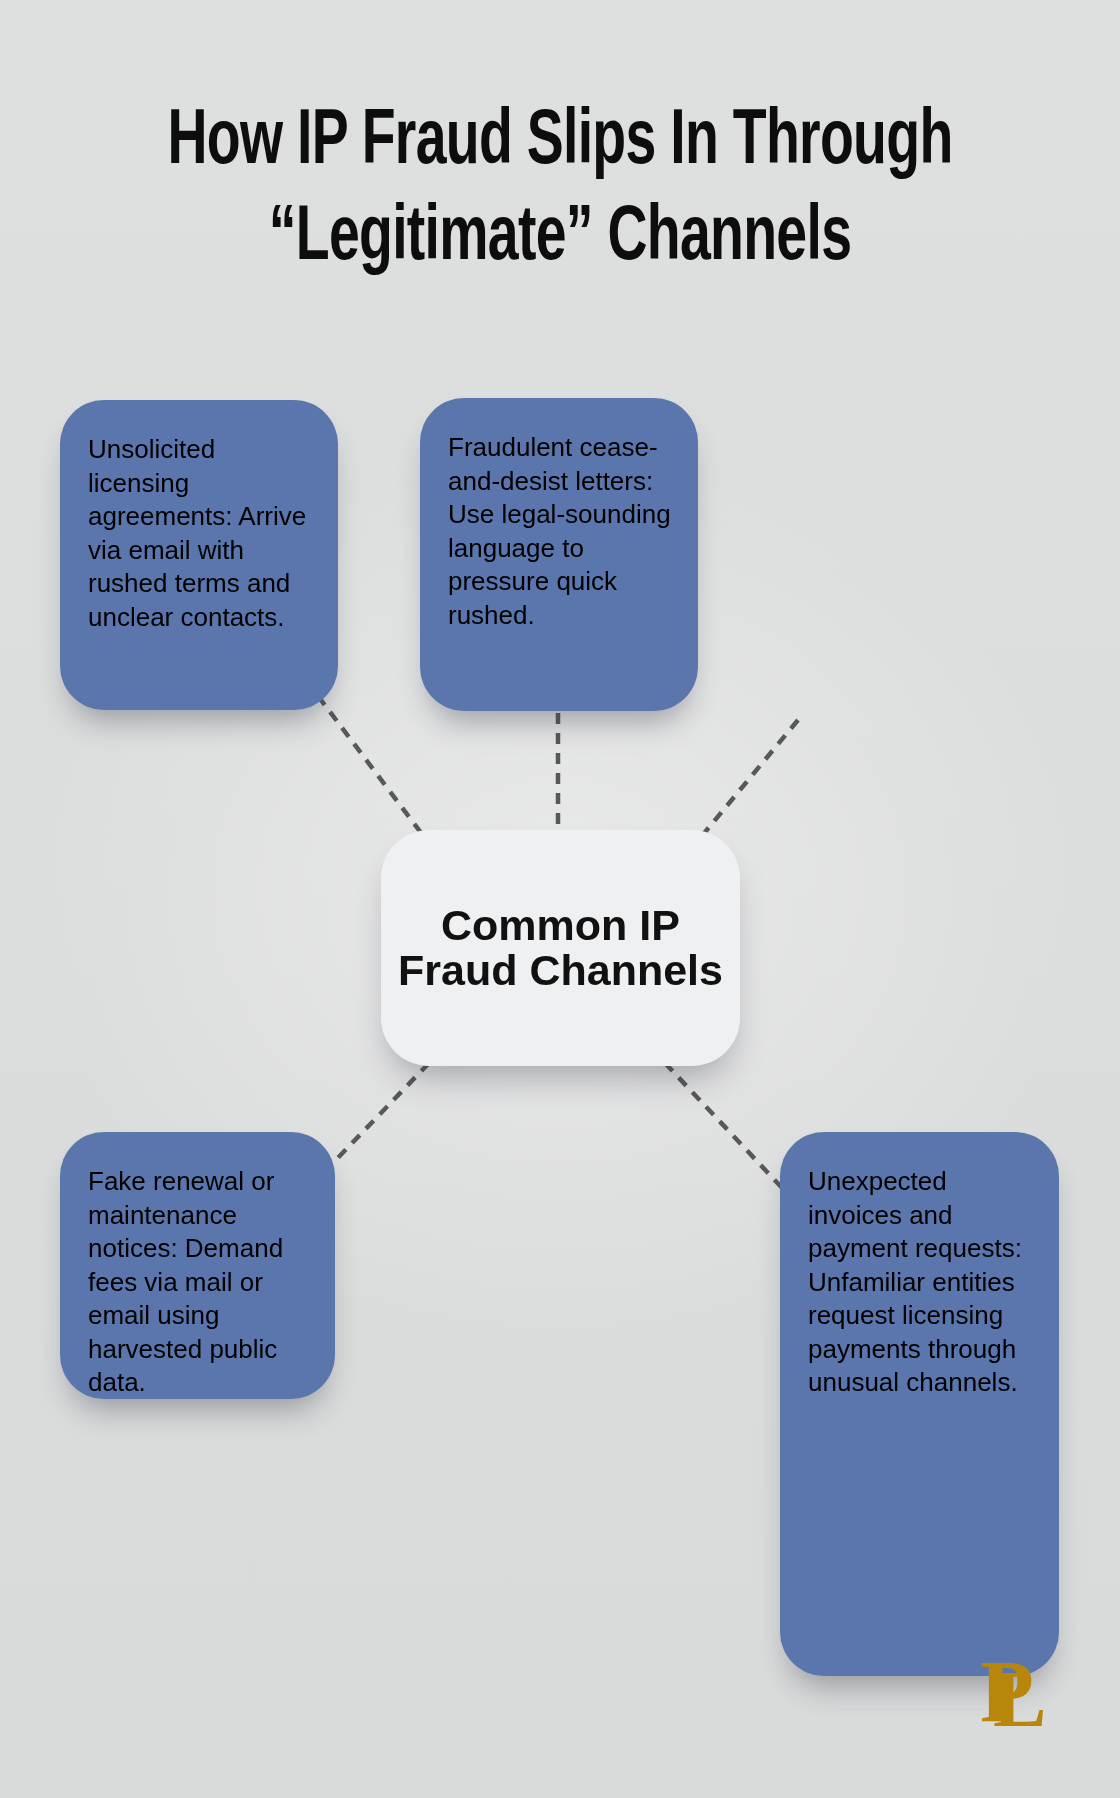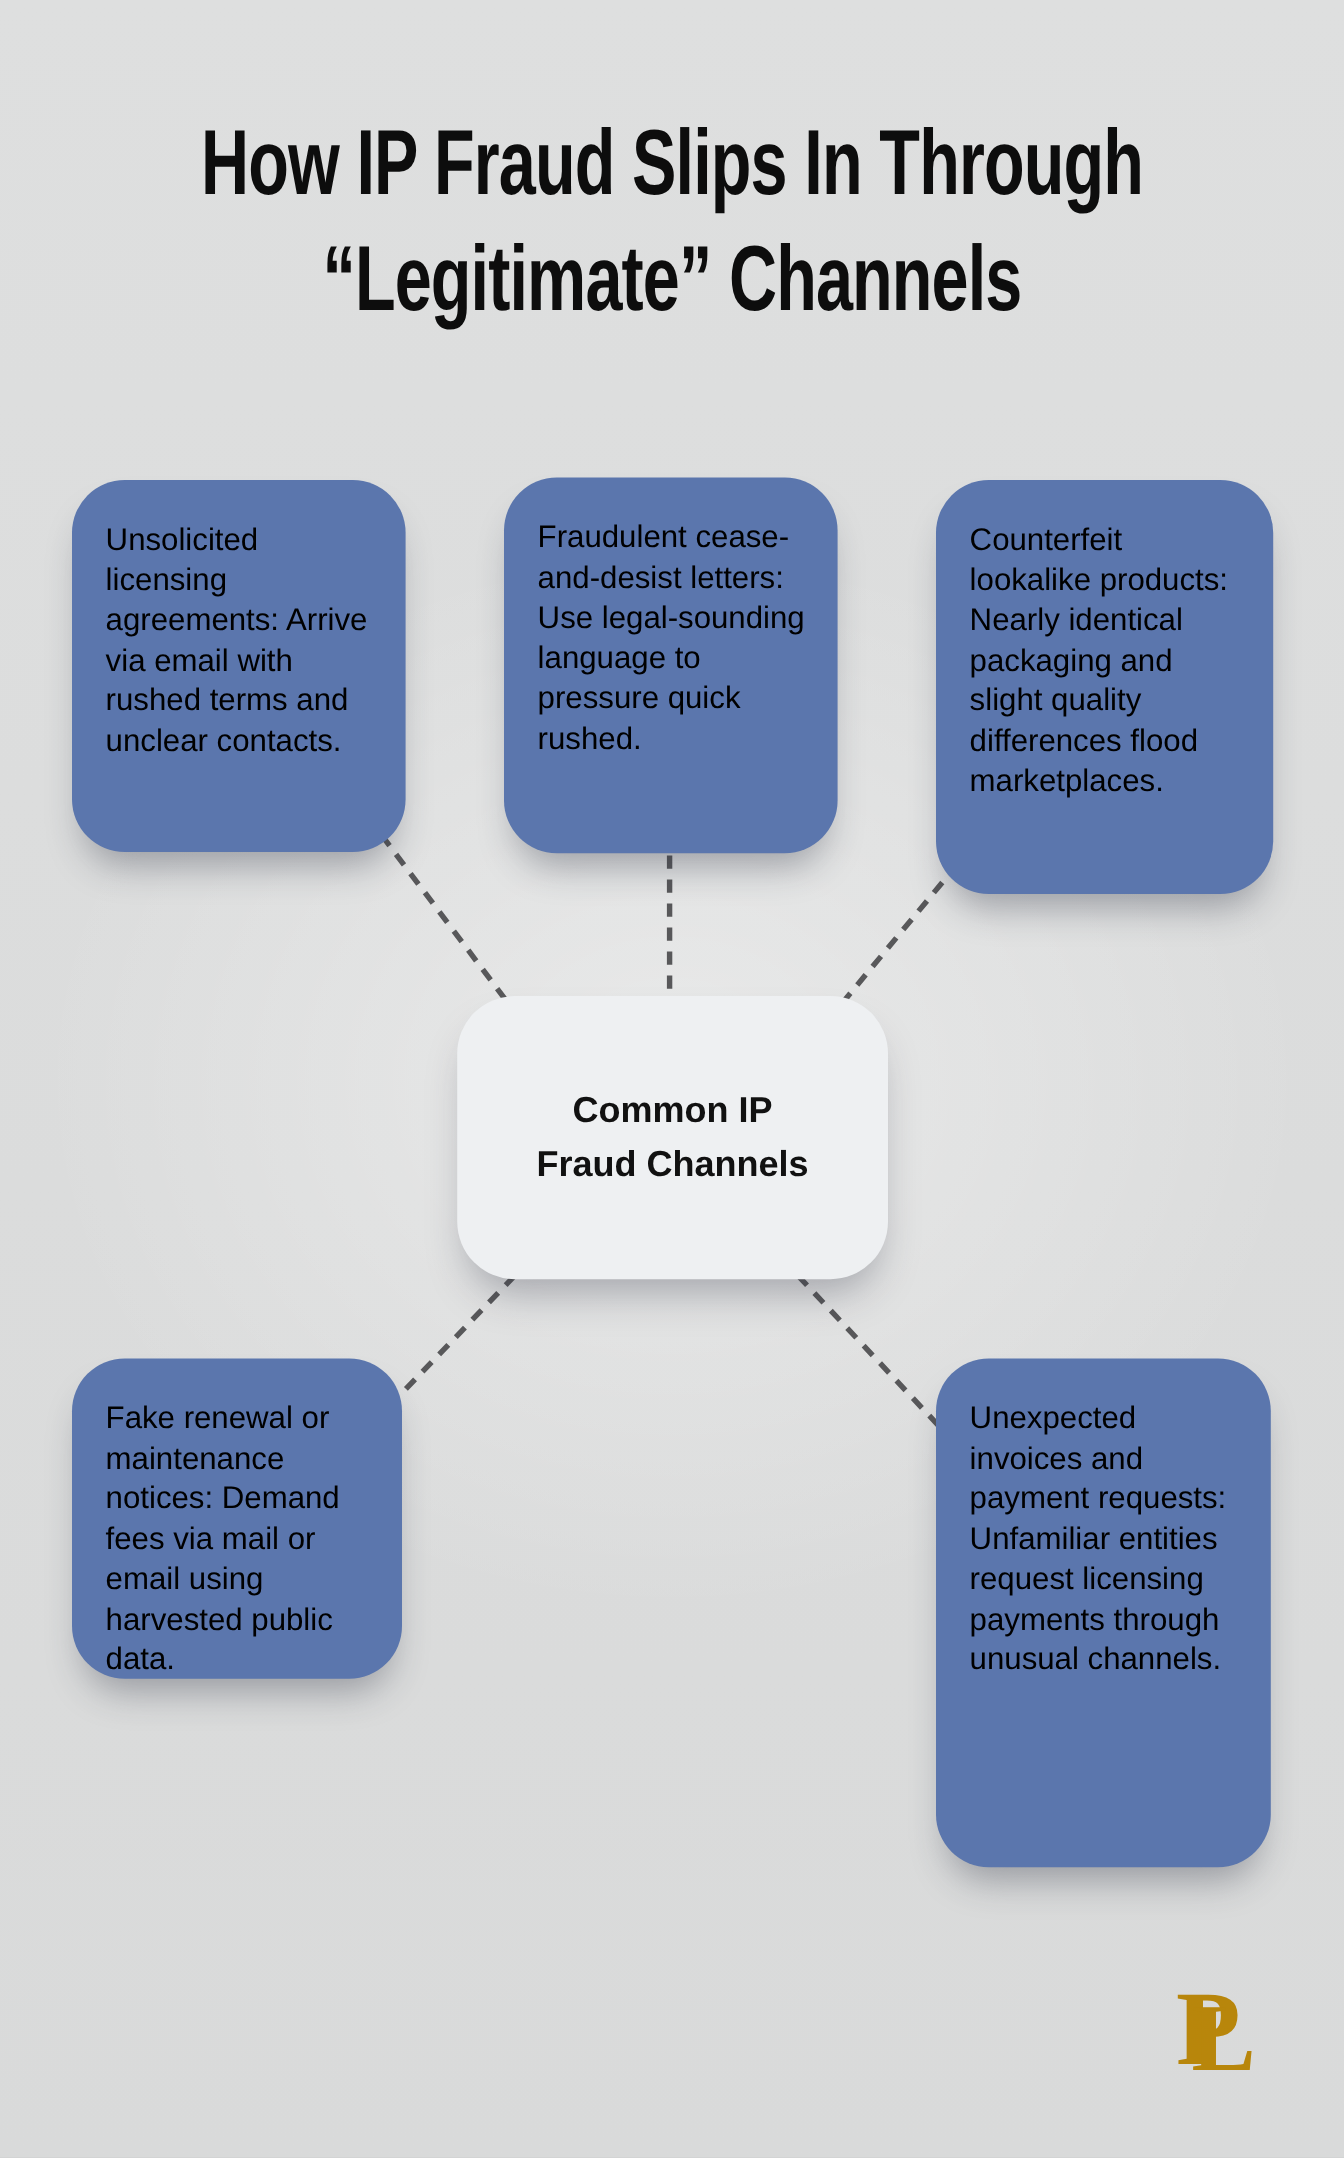--- a/index.html
+++ b/index.html
@@ -56,39 +56,39 @@
     color: #000000;
     font-size: 26px;
     line-height: 33.5px;
     padding: 33px 26px 28px 28px;
     box-shadow: 0 20px 30px -10px rgba(45, 50, 65, 0.38);
   }
   .node-tl { left: 60px;  top: 400px;  width: 278px; height: 310px; }
   .node-tm { left: 420px; top: 398px;  width: 278px; height: 313px; }
   .node-tr { left: 780px; top: 400px;  width: 281px; height: 345px; }
   .node-bl { left: 60px;  top: 1132px; width: 275px; height: 267px; }
-  .node-br { left: 780px; top: 1132px; width: 279px; height: 424px; }
+  .node-br { left: 780px; top: 1132px; width: 279px; height: 544px; }
 
   
   .center-node {
     position: absolute;
     left: 381px;
     top: 830px;
     width: 359px;
     height: 236px;
     background: #eef0f2;
     border-radius: 48px;
     box-shadow: 0 20px 34px -10px rgba(45, 50, 65, 0.35);
     display: flex;
     align-items: center;
     justify-content: center;
     text-align: center;
     color: #111111;
     font-weight: 700;
-    font-size: 30px;
+    font-size: 43px;
     line-height: 45px;
   }
   .center-node span { display: block; }
 
   
   .logo {
     position: absolute;
     left: 978px;
     top: 1648px;
     width: 86px;
@@ -120,23 +120,20 @@
   </svg>
 
   <div class="node node-tl">
     <p>Unsolicited licensing agreements: Arrive via email with rushed terms and unclear contacts.</p>
   </div>
 
   <div class="node node-tm">
     <p>Fraudulent cease-and-desist letters: Use legal-sounding language to pressure quick rushed.</p>
   </div>
 
-  <div class="node node-tr">
-    <p>Counterfeit lookalike products: Nearly identical packaging and slight quality differences flood marketplaces.</p>
-  </div>
 
   <div class="node node-bl">
     <p>Fake renewal or maintenance notices: Demand fees via mail or email using harvested public data.</p>
   </div>
 
   <div class="node node-br">
     <p>Unexpected invoices and payment requests: Unfamiliar entities request licensing payments through unusual channels.</p>
   </div>
 
   <div class="center-node">

